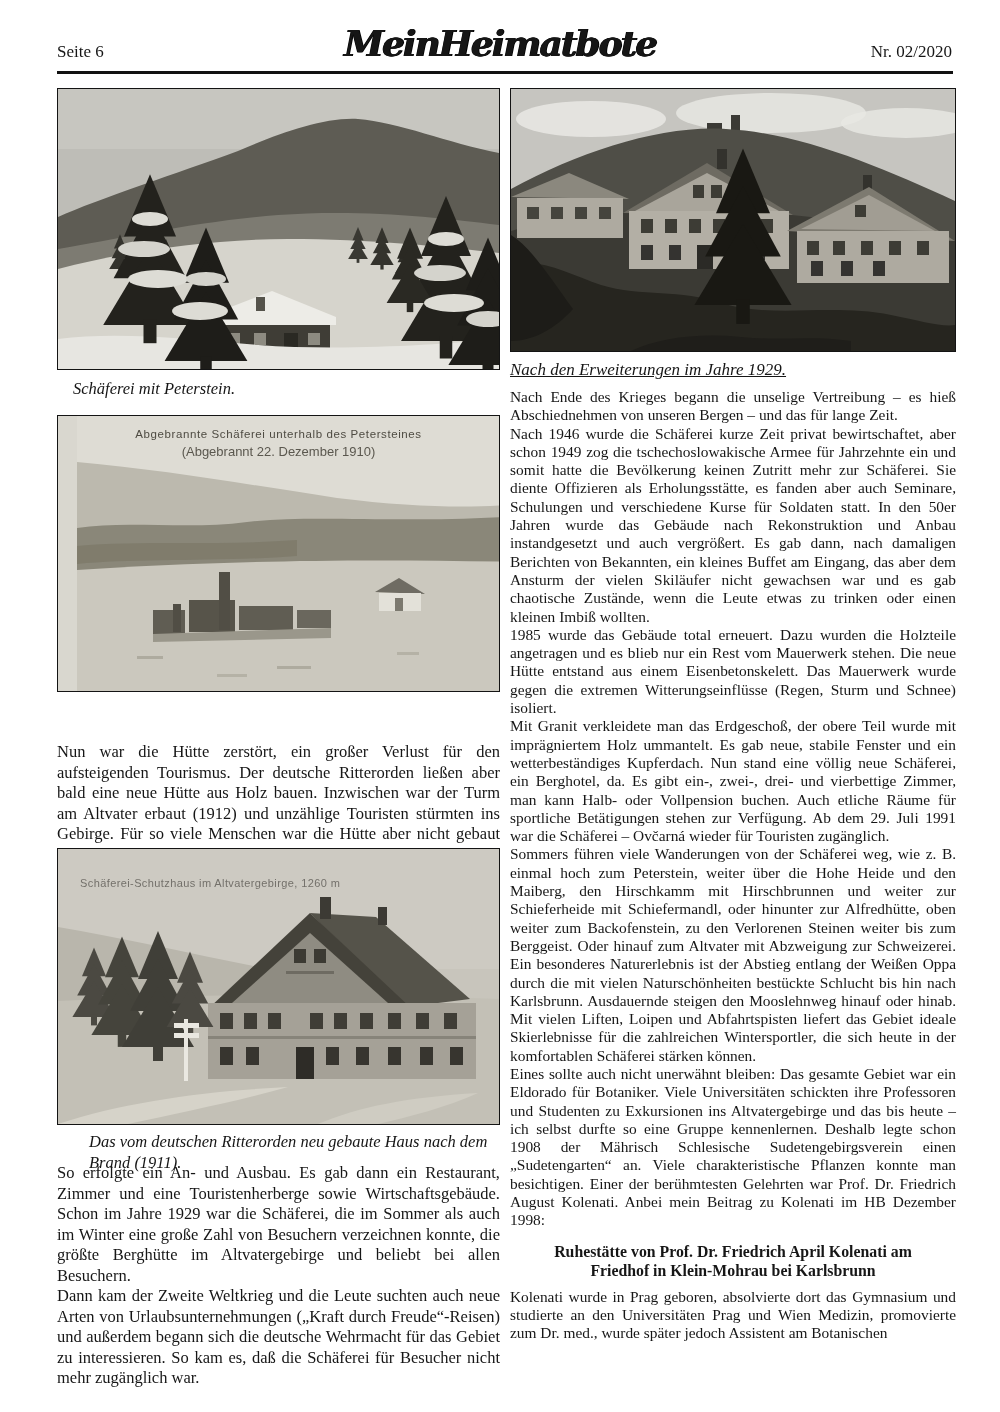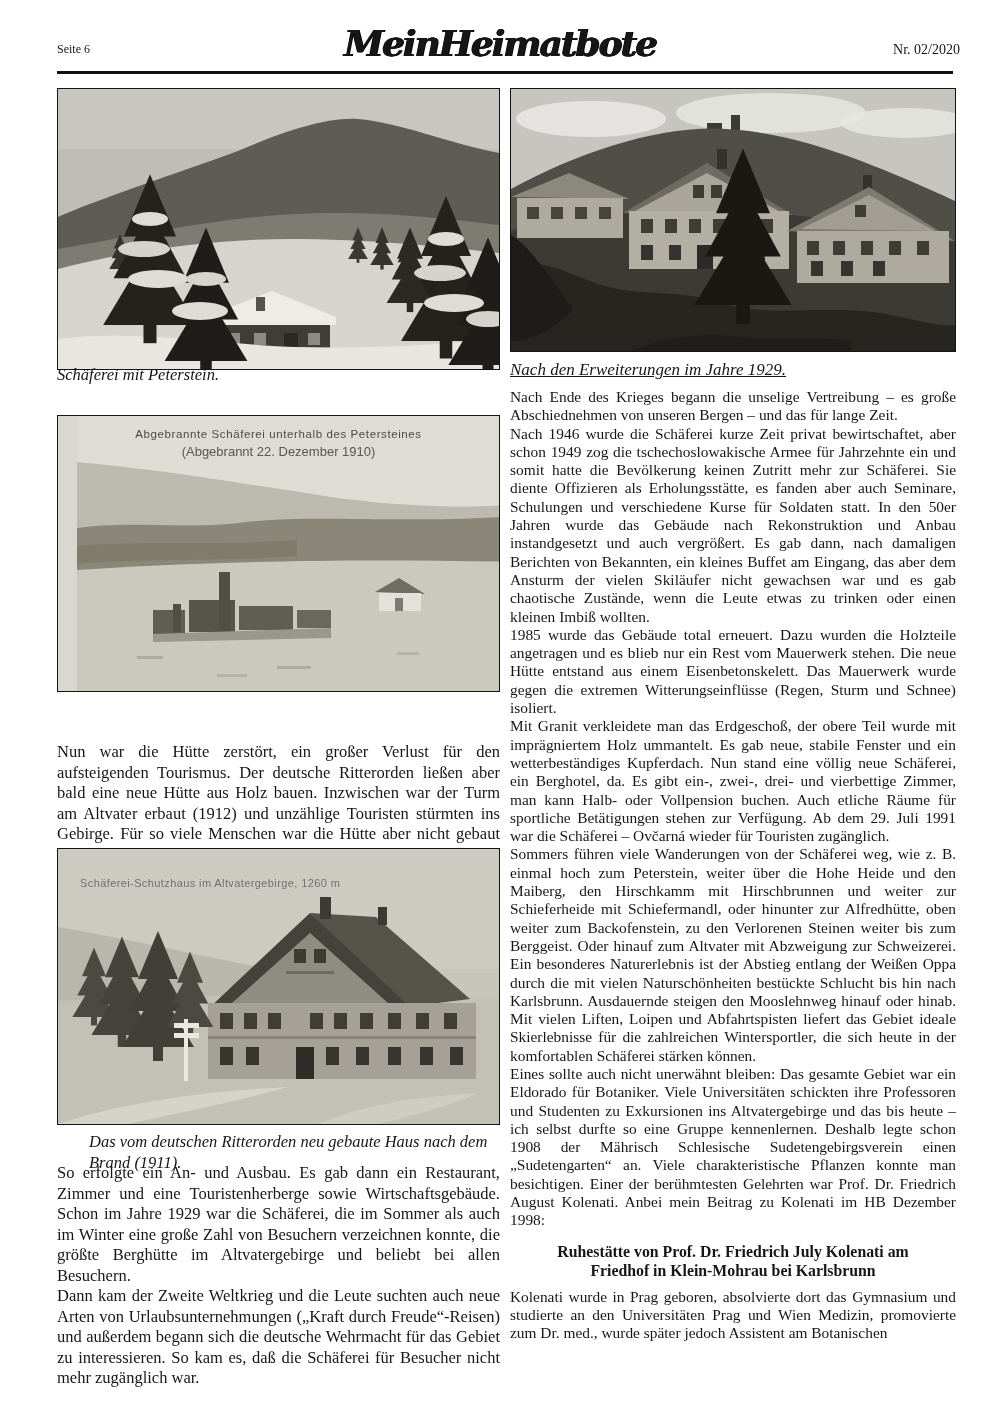--- a/index.html
+++ b/index.html
@@ -3,22 +3,22 @@
 <meta charset="utf-8">
 <style>
   html,body{margin:0;padding:0;}
   body{
     width:1000px;height:1412px;background:#ffffff;position:relative;
     font-family:"Liberation Serif","DejaVu Serif",serif;color:#161616;
     overflow:hidden;
   }
   
   .hdr{position:absolute;left:0;top:0;width:1000px;height:80px;}
-  .hdr .pageno{position:absolute;left:57px;top:42px;font-size:12px;}
-  .hdr .issue{position:absolute;right:40px;top:42px;font-size:14px;}
+  .hdr .pageno{position:absolute;left:57px;top:42px;font-size:17px;}
+  .hdr .issue{position:absolute;right:48px;top:42px;font-size:17px;}
   .hdr .masthead{
     position:absolute;left:0;top:22px;width:1000px;text-align:center;
     font-family:"DejaVu Serif",serif;font-weight:bold;font-style:italic;
     font-size:36px;letter-spacing:-2px;
     text-shadow:0.8px 0 0 #000, -0.4px 0 0 #000;
   }
   .hdr .rule{position:absolute;left:57px;right:47px;top:71px;height:2.5px;background:#111;}
   
   .col-left{position:absolute;left:57px;top:88px;width:443px;height:1310px;}
   .col-right{position:absolute;left:510px;top:88px;width:446px;height:1310px;}
@@ -32,21 +32,21 @@
   .rc-heading{font-weight:bold;text-align:center;margin:12px 24px 7px 24px;line-height:19.5px;font-size:15.8px;}
   
   .pc-title{position:absolute;left:0;top:12px;width:100%;text-align:center;
     font-family:"Liberation Sans",sans-serif;font-size:11.5px;color:#4e4b42;letter-spacing:0.6px;}
   .pc-sub{position:absolute;left:0;top:28px;width:100%;text-align:center;
     font-family:"Liberation Sans",sans-serif;font-size:13px;color:#5a574e;}
   .pc-title-left{position:absolute;left:22px;top:28px;
     font-family:"Liberation Sans",sans-serif;font-size:11px;color:#73706a;letter-spacing:0.4px;}
   
   .ph1{top:0;width:443px;height:282px;}
-  .cap1{top:276px;}
+  .cap1{top:290px;margin-left:16px;}
   .ph2{top:327px;width:443px;height:277px;background:#d9d7cf;padding-left:19px;}
   .cap2{top:610px;}
   .par1{position:absolute;top:654px;left:0;width:443px;}
   .ph3{top:760px;width:443px;height:277px;background:#cdcac2;}
   .cap3{top:1043px;margin-left:32px;}
   .par2{position:absolute;top:1075px;left:0;width:443px;}
   
   .ph4{top:0;width:446px;height:264px;}
   .cap4{top:271px;font-size:17px;text-decoration:underline;}
 </style>
@@ -259,22 +259,22 @@
 
       <path d="M0,262 L0,176 C30,168 60,186 90,196 C130,208 170,200 210,214 C260,230 320,214 380,226 C410,232 430,238 444,236 L444,262 Z" fill="#26251f"></path>
       <path d="M0,262 L0,146 C20,158 40,190 62,220 C44,240 22,252 0,252 Z" fill="#1d1c18"></path>
       <use href="#spruce" transform="translate(232,216) scale(2.7)" fill="#191813"></use>
       <path d="M120,262 C150,248 190,244 230,248 C270,252 300,246 340,252 L340,262 Z" fill="#1f1e1a"></path>
     </svg>
   </div>
   <div class="caption cap4">Nach den Erweiterungen im Jahre 1929.</div>
 
   <div class="rc-text">
-    <p>Nach Ende des Krieges begann die unselige Vertreibung – es große Abschiednehmen von unseren Bergen – und das für lange Zeit.</p>
+    <p>Nach Ende des Krieges begann die unselige Vertreibung – es hieß Abschiednehmen von unseren Bergen – und das für lange Zeit.</p>
     <p>Nach 1946 wurde die Schäferei kurze Zeit privat bewirtschaftet, aber schon 1949 zog die tschechoslowakische Armee für Jahrzehnte ein und somit hatte die Bevölkerung keinen Zutritt mehr zur Schäferei. Sie diente Offizieren als Erholungsstätte, es fanden aber auch Seminare, Schulungen und verschiedene Kurse für Soldaten statt. In den 50er Jahren wurde das Gebäude nach Rekonstruktion und Anbau instandgesetzt und auch vergrößert. Es gab dann, nach damaligen Berichten von Bekannten, ein kleines Buffet am Eingang, das aber dem Ansturm der vielen Skiläufer nicht gewachsen war und es gab chaotische Zustände, wenn die Leute etwas zu trinken oder einen kleinen Imbiß wollten.</p>
     <p>1985 wurde das Gebäude total erneuert. Dazu wurden die Holzteile angetragen und es blieb nur ein Rest vom Mauerwerk stehen. Die neue Hütte entstand aus einem Eisenbetonskelett. Das Mauerwerk wurde gegen die extremen Witterungseinflüsse (Regen, Sturm und Schnee) isoliert.</p>
     <p>Mit Granit verkleidete man das Erdgeschoß, der obere Teil wurde mit imprägniertem Holz ummantelt. Es gab neue, stabile Fenster und ein wetterbeständiges Kupferdach. Nun stand eine völlig neue Schäferei, ein Berghotel, da. Es gibt ein-, zwei-, drei- und vierbettige Zimmer, man kann Halb- oder Vollpension buchen. Auch etliche Räume für sportliche Betätigungen stehen zur Verfügung. Ab dem 29. Juli 1991 war die Schäferei – Ovčarná wieder für Touristen zugänglich.</p>
     <p>Sommers führen viele Wanderungen von der Schäferei weg, wie z. B. einmal hoch zum Peterstein, weiter über die Hohe Heide und den Maiberg, den Hirschkamm mit Hirschbrunnen und weiter zur Schieferheide mit Schiefermandl, oder hinunter zur Alfredhütte, oben weiter zum Backofenstein, zu den Verlorenen Steinen weiter bis zum Berggeist. Oder hinauf zum Altvater mit Abzweigung zur Schweizerei. Ein besonderes Naturerlebnis ist der Abstieg entlang der Weißen Oppa durch die mit vielen Naturschönheiten bestückte Schlucht bis hin nach Karlsbrunn. Ausdauernde steigen den Mooslehnweg hinauf oder hinab. Mit vielen Liften, Loipen und Abfahrtspisten liefert das Gebiet ideale Skierlebnisse für die zahlreichen Wintersportler, die sich heute in der komfortablen Schäferei stärken können.</p>
     <p>Eines sollte auch nicht unerwähnt bleiben: Das gesamte Gebiet war ein Eldorado für Botaniker. Viele Universitäten schickten ihre Professoren und Studenten zu Exkursionen ins Altvatergebirge und das bis heute – ich selbst durfte so eine Gruppe kennenlernen. Deshalb legte schon 1908 der Mährisch Schlesische Sudetengebirgsverein einen „Sudetengarten“ an. Viele charakteristische Pflanzen konnte man besichtigen. Einer der berühmtesten Gelehrten war Prof. Dr. Friedrich August Kolenati. Anbei mein Beitrag zu Kolenati im HB Dezember 1998:</p>
-    <div class="rc-heading">Ruhestätte von Prof. Dr. Friedrich July Kolenati am Friedhof in Klein-Mohrau bei Karlsbrunn</div>
+    <div class="rc-heading">Ruhestätte von Prof. Dr. Friedrich April Kolenati am Friedhof in Klein-Mohrau bei Karlsbrunn</div>
     <p>Kolenati wurde in Prag geboren, absolvierte dort das Gymnasium und studierte an den Universitäten Prag und Wien Medizin, promovierte zum Dr. med., wurde später jedoch Assistent am Botanischen</p>
   </div>
 </div>
 
 </body></html>

